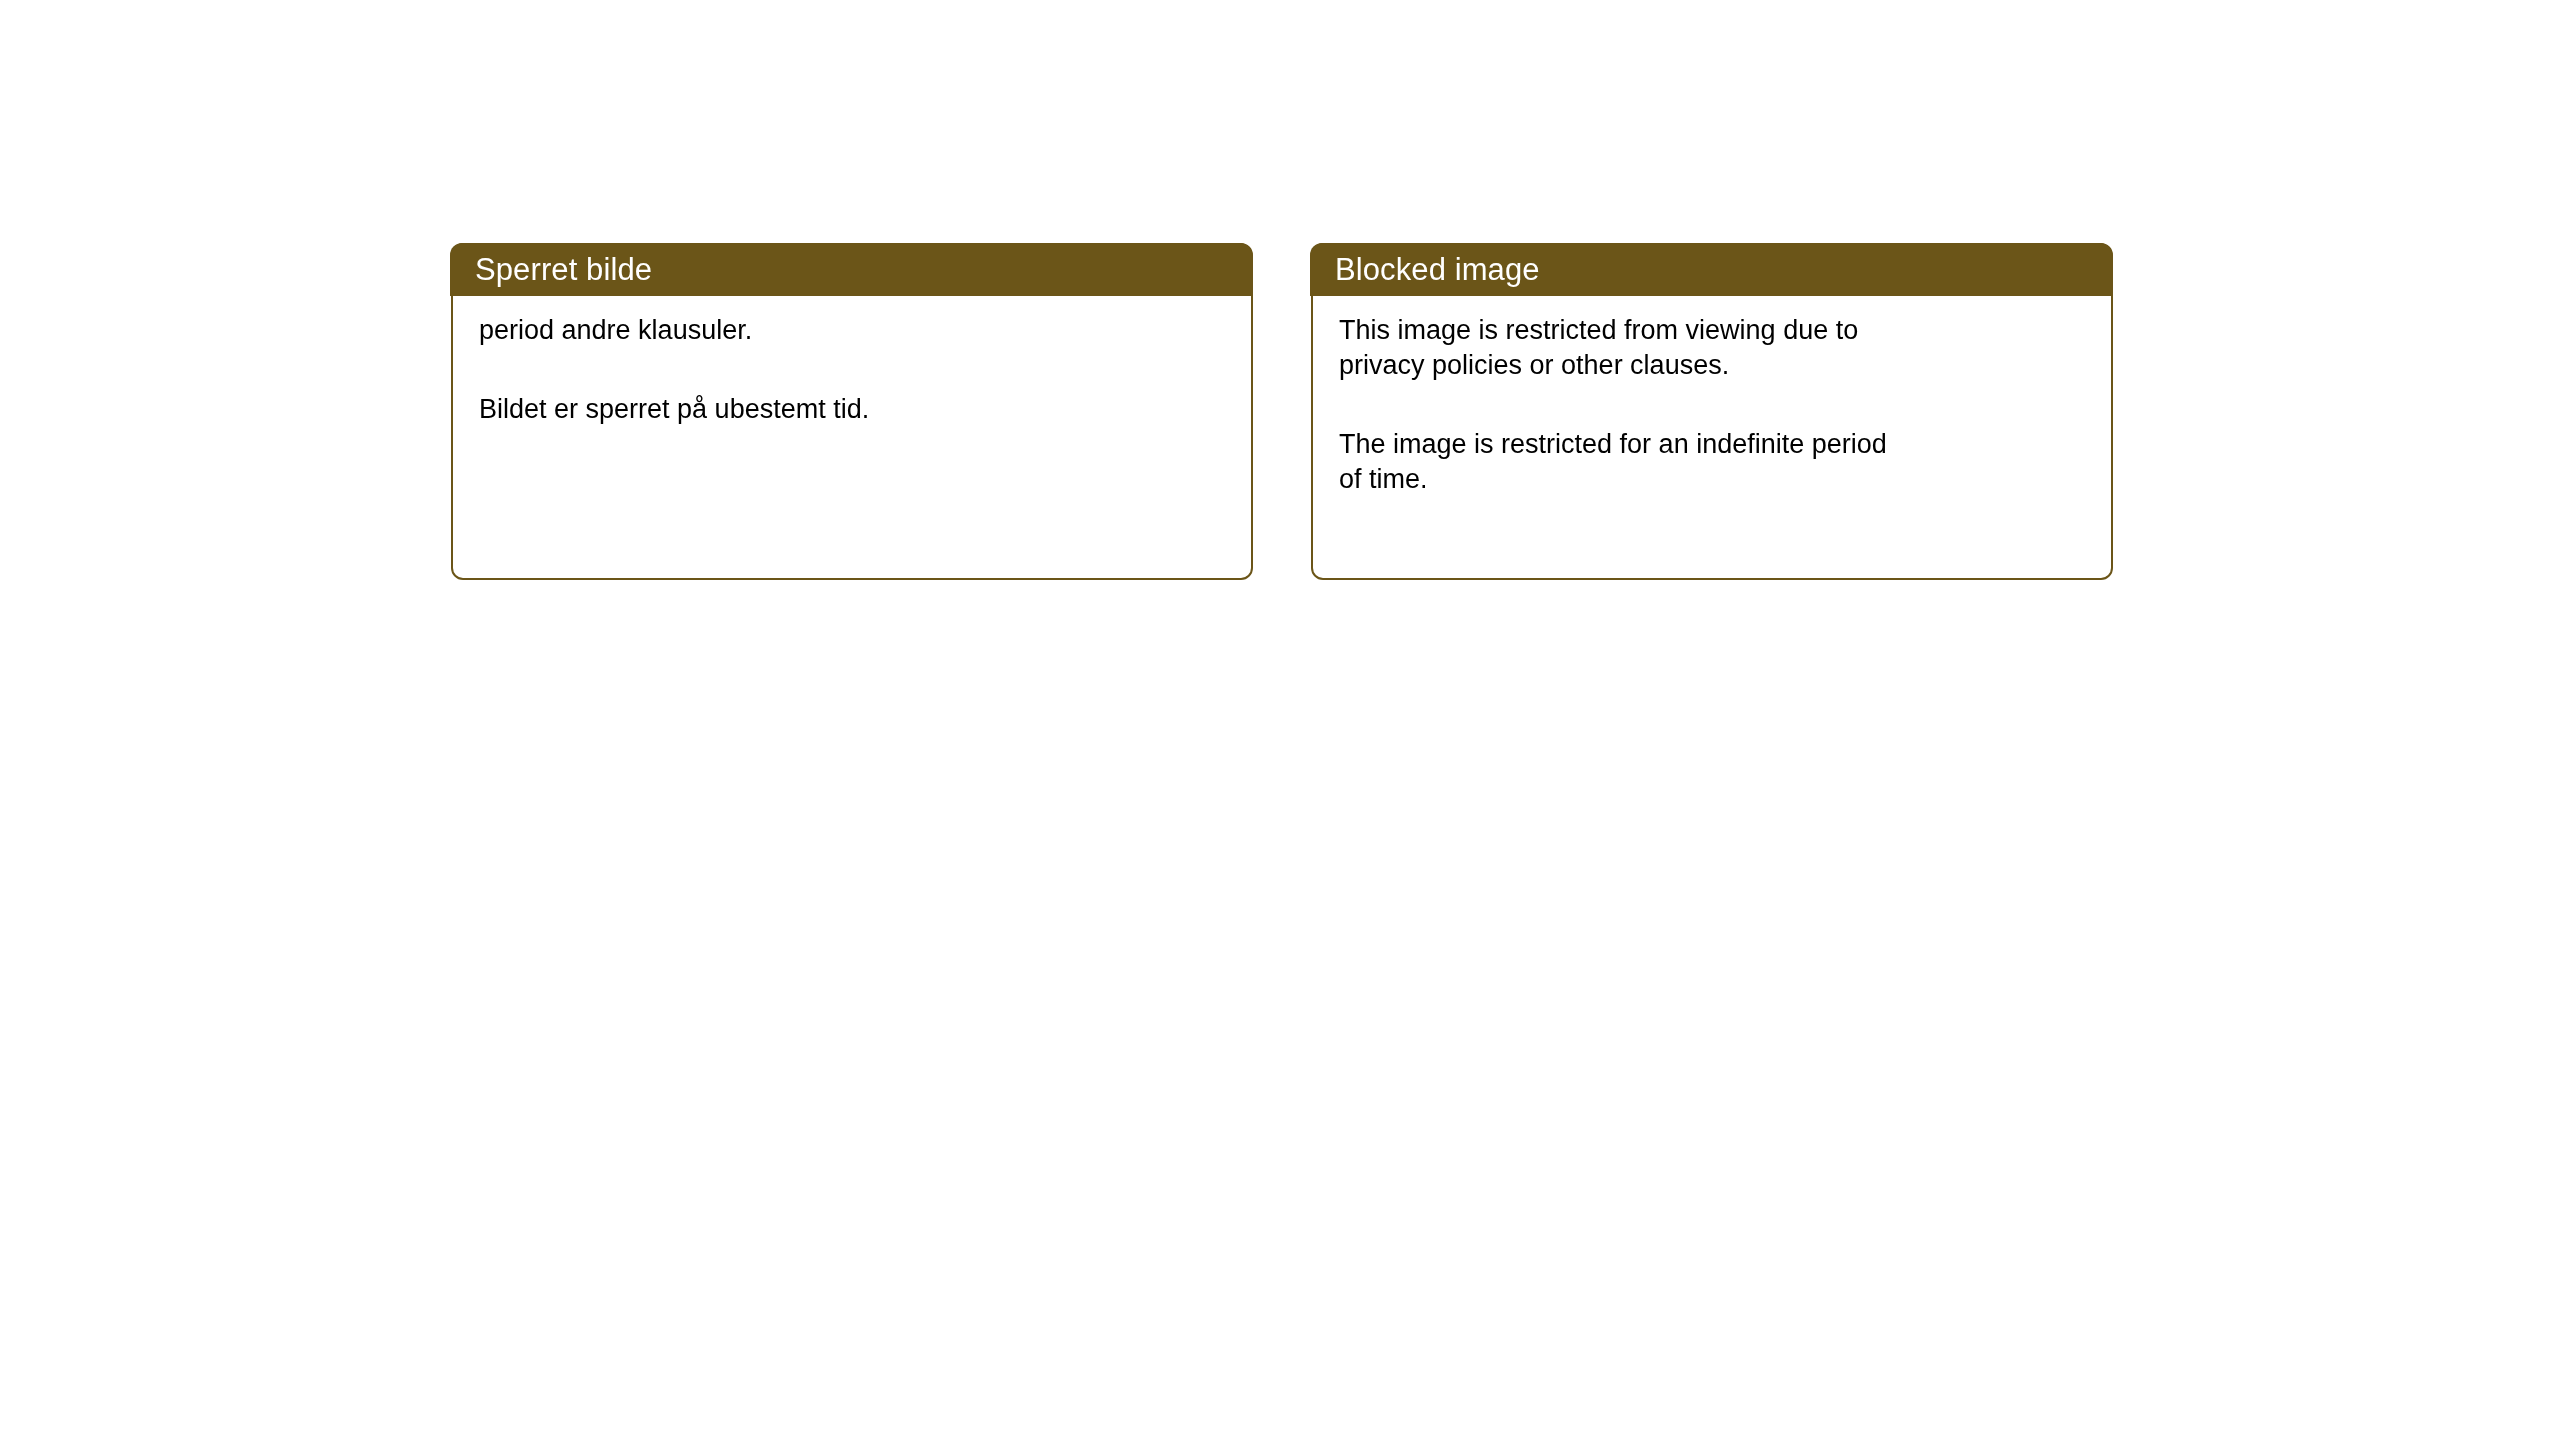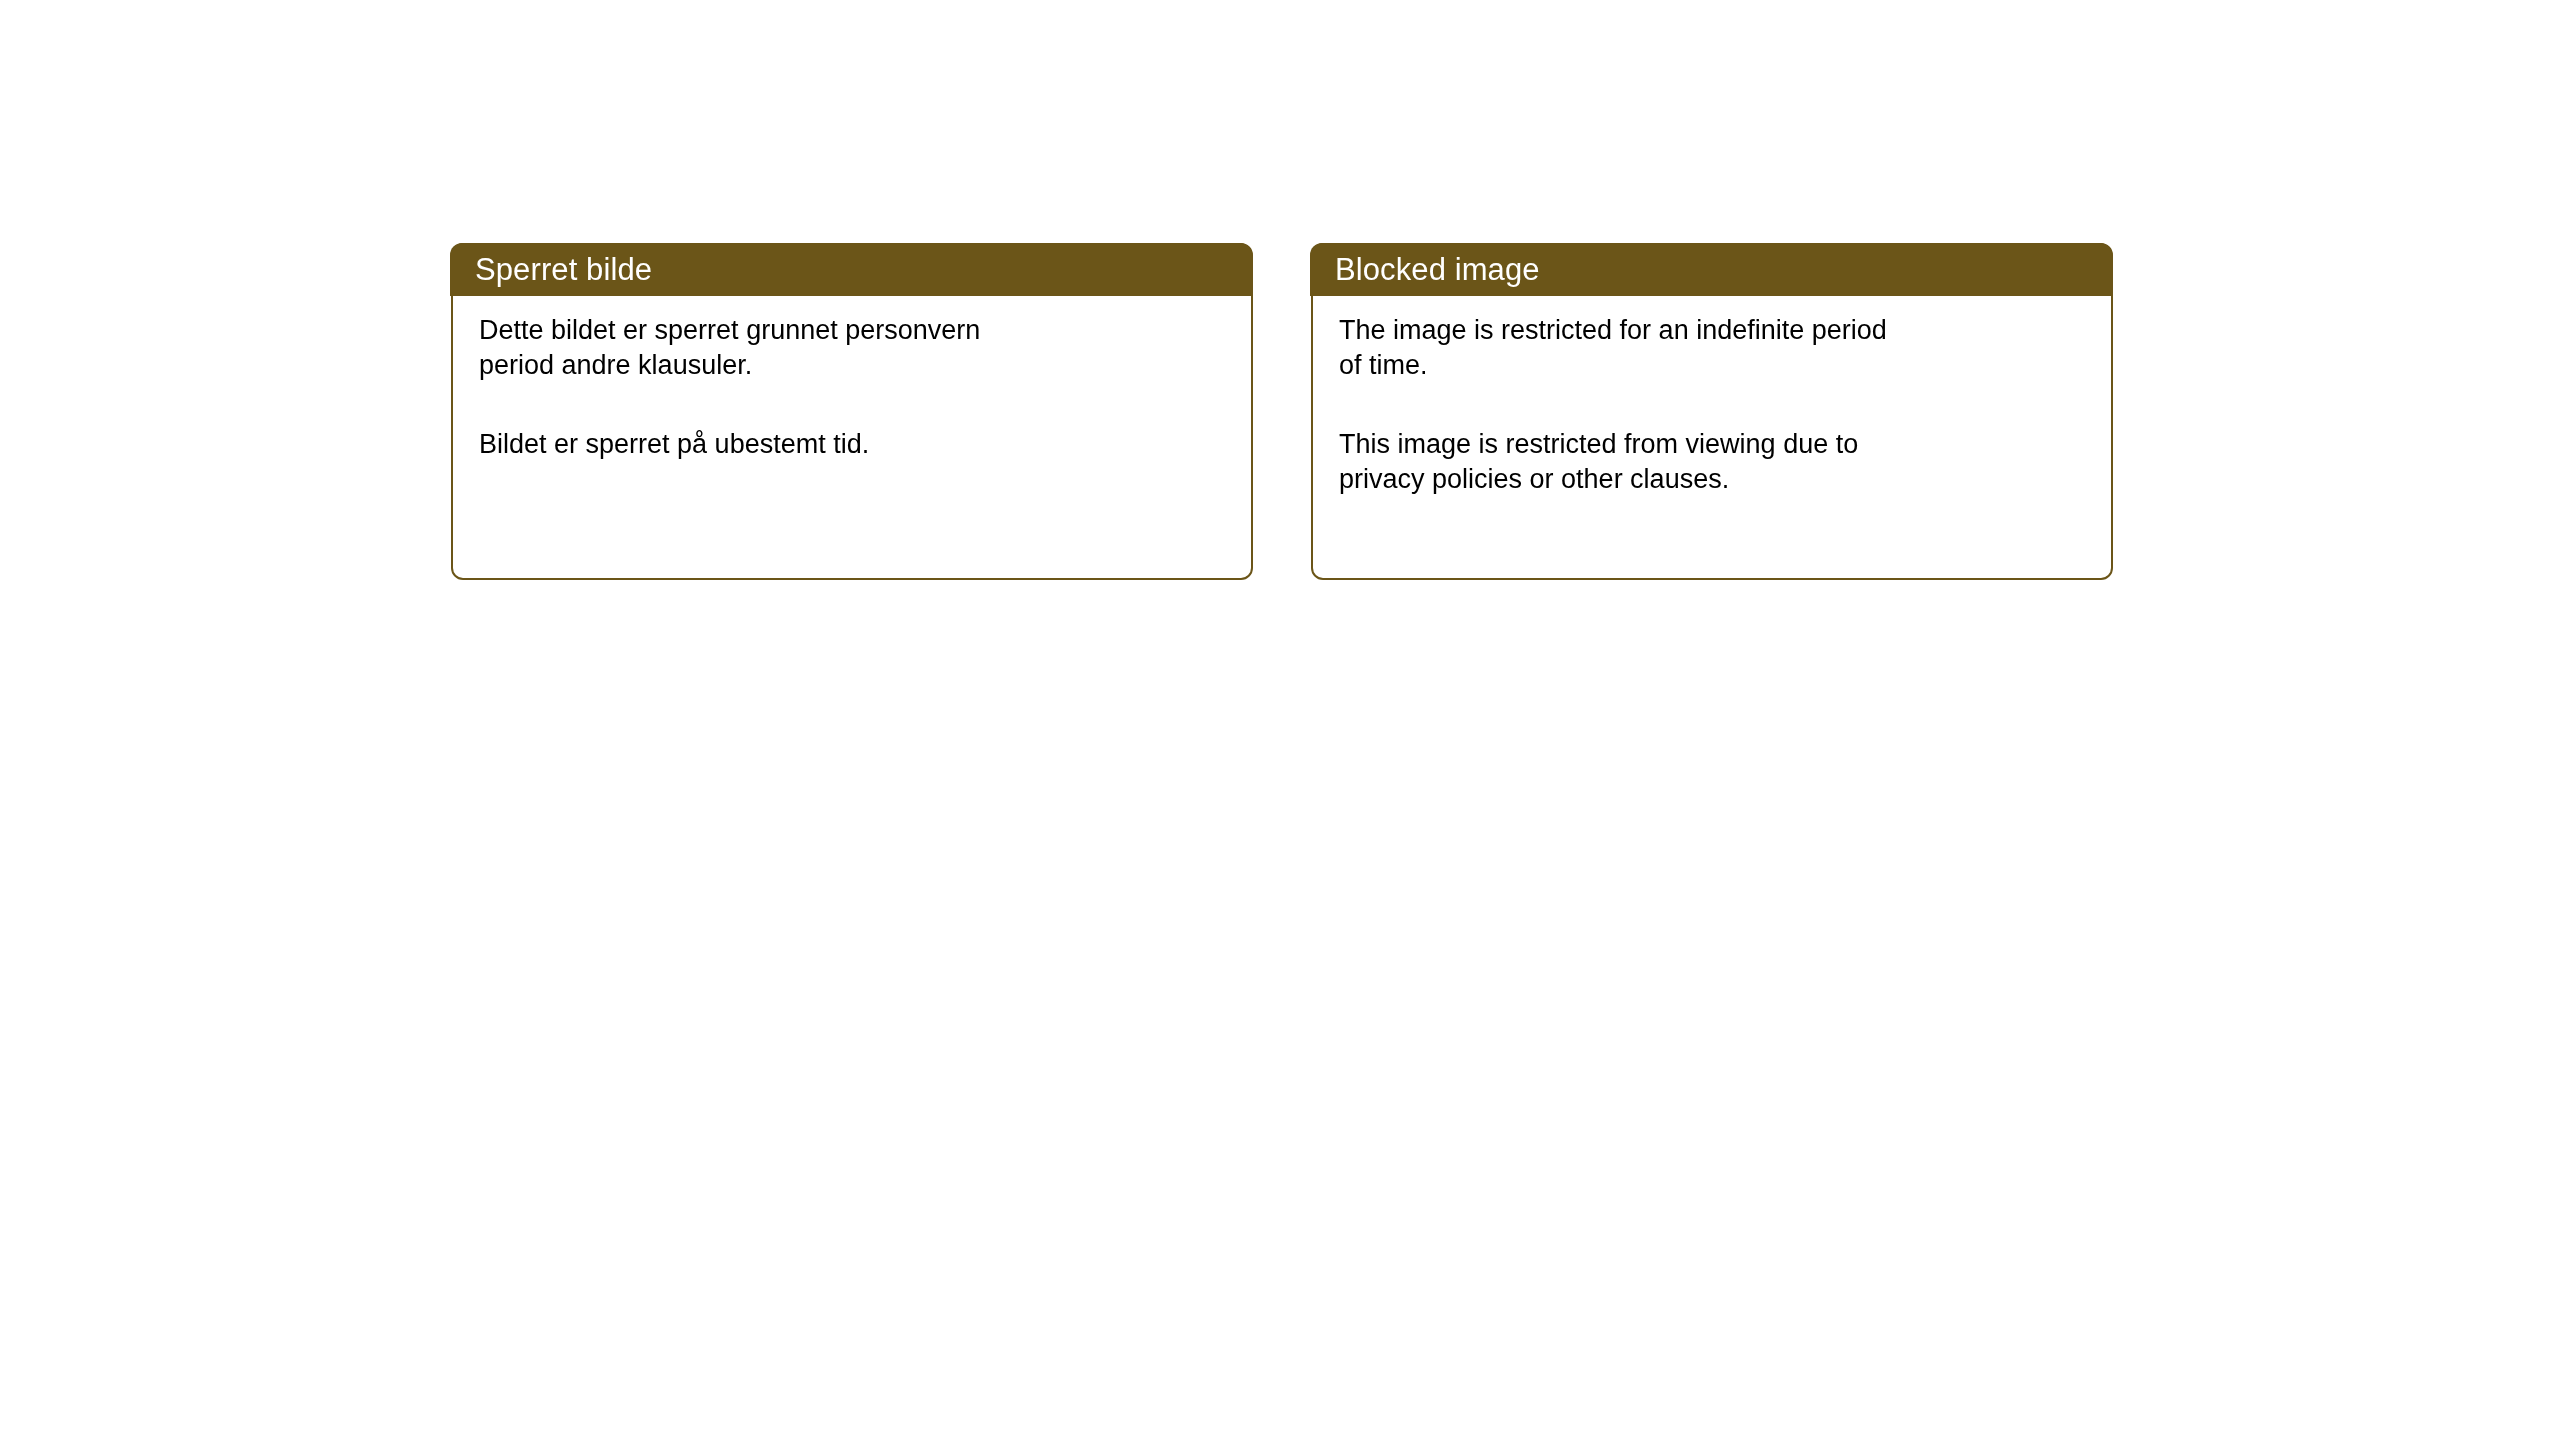--- a/index.html
+++ b/index.html
@@ -103,38 +103,37 @@
 <body>
 
 <div id="stage">
 
   <section class="notice-panel" id="panel-no">
     <div class="panel-header">
       <span class="panel-title">Sperret bilde</span>
     </div>
     <div class="panel-body">
       <p class="panel-paragraph">
-        <span class="paragraph-line">Dette bildet er sperret grunnet personvern</span>
         <span class="paragraph-line">period andre klausuler.</span>
       </p>
       <p class="panel-paragraph">
         <span class="paragraph-line">Bildet er sperret på ubestemt tid.</span>
       </p>
     </div>
   </section>
 
   <section class="notice-panel" id="panel-en">
     <div class="panel-header">
       <span class="panel-title">Blocked image</span>
     </div>
     <div class="panel-body">
       <p class="panel-paragraph">
+        <span class="paragraph-line">This image is restricted from viewing due to</span>
+        <span class="paragraph-line">privacy policies or other clauses.</span>
+      </p>
+      <p class="panel-paragraph">
         <span class="paragraph-line">The image is restricted for an indefinite period</span>
         <span class="paragraph-line">of time.</span>
-      </p>
-      <p class="panel-paragraph">
-        <span class="paragraph-line">This image is restricted from viewing due to</span>
-        <span class="paragraph-line">privacy policies or other clauses.</span>
       </p>
     </div>
   </section>
 
 </div>
 
 </body></html>

